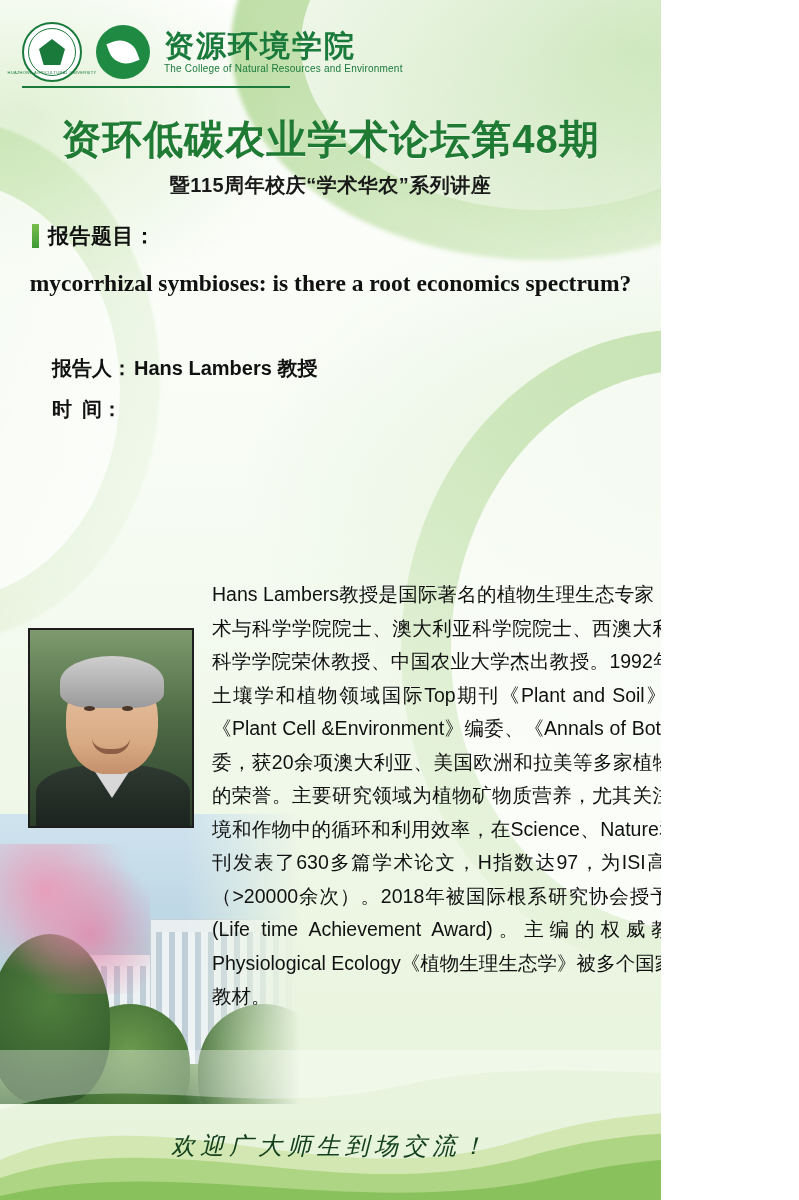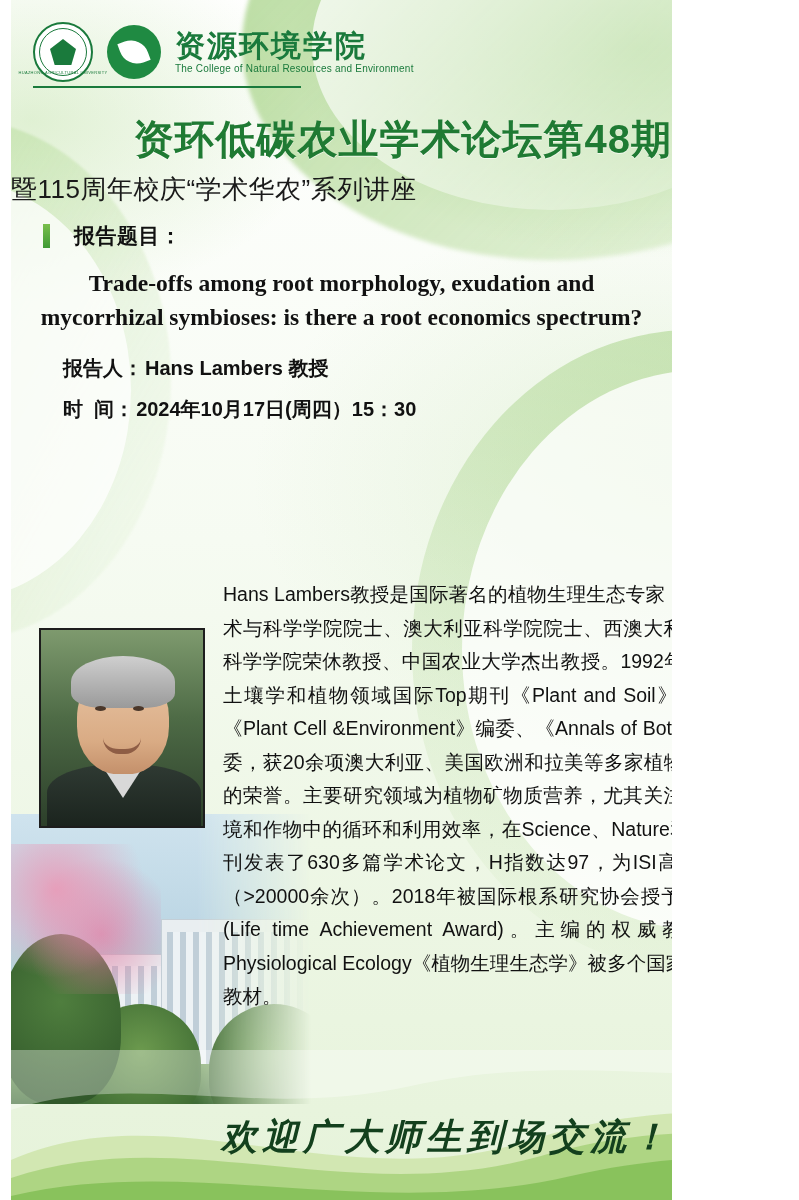--- a/index.html
+++ b/index.html
@@ -15,21 +15,20 @@
   #poster {
     position: relative;
     width: 661px;
     height: 1200px;
     background:
       radial-gradient(ellipse 500px 300px at 95% 4%, rgba(150,205,120,0.55), rgba(255,255,255,0) 70%),
       radial-gradient(ellipse 420px 260px at 3% 10%, rgba(180,220,150,0.40), rgba(255,255,255,0) 70%),
       radial-gradient(ellipse 600px 400px at 100% 40%, rgba(195,225,175,0.35), rgba(255,255,255,0) 70%),
       linear-gradient(180deg, #ffffff 0%, #f6fbf2 45%, #eef7e6 70%, #e6f3da 100%);
     overflow: hidden;
-    margin-left: 11px;
   }
 
   
   .swoosh { position: absolute; pointer-events: none; }
   .sw-top-right {
     top: -170px; right: -190px;
     width: 620px; height: 430px;
     border-radius: 50%;
     background: linear-gradient(135deg, rgba(118,186,70,0.55), rgba(180,220,140,0.15));
     filter: blur(2px);
@@ -136,45 +135,45 @@
     left: 22px; top: 86px;
     width: 268px; height: 2px;
     background: #1a7a3c;
     z-index: 6;
   }
 
   
   .title-main {
     position: absolute;
     top: 112px; left: 0; right: 0;
-    text-align: right;
+    text-align: center;
     font-size: 40px;
     font-weight: bold;
     color: #1f7a33;
     letter-spacing: 1px;
     z-index: 5;
     text-shadow: 0 1px 0 rgba(255,255,255,.6);
   }
   .title-sub {
     position: absolute;
     top: 172px; left: 0; right: 0;
-    text-align: left;
-    font-size: 26px;
-    font-weight: normal;
+    text-align: center;
+    font-size: 20px;
+    font-weight: bold;
     color: #1a1a1a;
     letter-spacing: .5px;
     z-index: 5;
   }
 
   
   .sec-head {
     position: absolute;
     display: flex;
     align-items: center;
-    gap: 24px;
+    gap: 9px;
     z-index: 5;
   }
   .sec-bar {
     width: 7px; height: 24px;
     background: linear-gradient(180deg, #79bf4c, #3f9a35);
   }
   .sec-label {
     font-size: 21px;
     font-weight: bold;
     color: #111;
@@ -205,20 +204,21 @@
   .info-row {
     display: flex;
     align-items: baseline;
     margin-bottom: 14px;
     font-size: 20px;
     color: #111;
   }
   .info-key {
     font-weight: bold;
     white-space: pre;
+    font-family: Liberation Serif, serif;
   }
   .info-val {
     font-weight: bold;
     margin-left: 2px;
     text-align: right;
   }
 
   
   .portrait {
     position: absolute;
@@ -344,23 +344,23 @@
   .bottom-wave {
     position: absolute;
     left: 0; bottom: 0;
     width: 799px; height: 150px;
     z-index: 4;
     pointer-events: none;
   }
   .welcome {
     position: absolute;
     bottom: 38px; left: 0; right: 0;
-    text-align: right;
-    font-size: 36px;
-    font-weight: bold;
+    text-align: center;
+    font-size: 24px;
+    font-weight: normal;
     color: #13401d;
     letter-spacing: 5px;
     font-family: "Liberation Serif", serif;
     font-style: italic;
     z-index: 7;
   }
 </style>
 </head>
 <body>
 
@@ -390,32 +390,30 @@
 
   <div class="title-main">资环低碳农业学术论坛第48期</div>
   <div class="title-sub">暨115周年校庆“学术华农”系列讲座</div>
 
   <div class="sec-head" id="sec-topic">
     <span class="sec-bar"></span>
     <span class="sec-label">报告题目：</span>
   </div>
 
   <div class="talk-title">
-    <div>Trade-offs among root morphology, exudation and</div>
     <div>mycorrhizal symbioses: is there a root economics spectrum?</div>
   </div>
 
   <div class="info-list">
     <div class="info-row">
       <span class="info-key">报告人：</span>
       <span class="info-val">Hans Lambers  教授</span>
     </div>
     <div class="info-row">
       <span class="info-key">时  间：</span>
-      <span class="info-val">2024年10月17日(周四）15：30</span>
     </div>
   </div>
 
 
   <div class="portrait">
     <div class="sky"></div>
     <div class="body"></div>
     <div class="collar"></div>
     <div class="head"></div>
     <div class="hair"></div>

